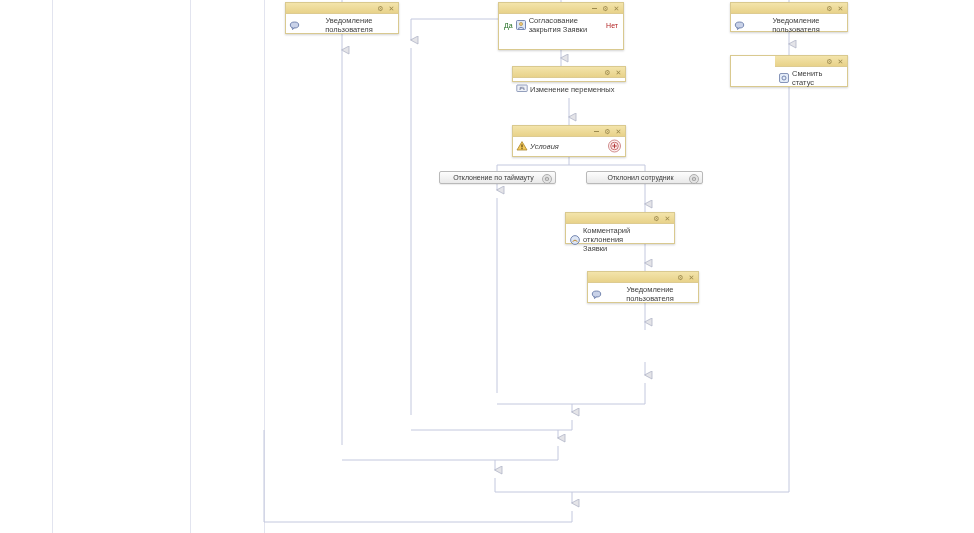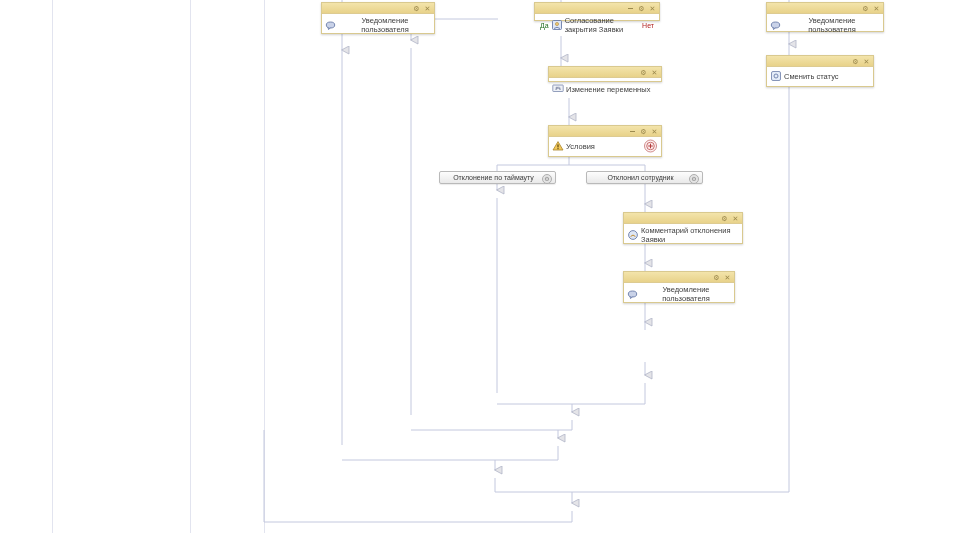--- a/index.html
+++ b/index.html
@@ -11,21 +11,20 @@
   #canvas{position:absolute;left:0;top:0;width:974px;height:533px;}
   #svg-layer{position:absolute;left:0;top:0;width:974px;height:533px;}
 
   
   .node{
     position:absolute;
     background:#ffffff;
     border:1px solid #d9c98f;
     box-shadow:0 1px 2px rgba(0,0,0,0.18);
     box-sizing:border-box;
-    margin-left:36px;
   }
   .node-header{
     height:11px;
     background:linear-gradient(to bottom,#f3e4ab,#e8d28a);
     border-bottom:1px solid #ddcb92;
     display:flex;align-items:center;justify-content:flex-end;
     padding-right:3px;gap:4px;
     box-sizing:border-box;
   }
   .hdr-btn{
@@ -179,21 +178,21 @@
       <span class="node-icon">
         <svg width="12" height="12" viewBox="0 0 12 12">
           <ellipse cx="5.5" cy="6" rx="4.2" ry="3" fill="#c9d2e8" stroke="#5a6ea0" stroke-width="0.8"></ellipse>
           <path d="M3 8 L3.5 10.5 L5.5 8.8" fill="#c9d2e8" stroke="#5a6ea0" stroke-width="0.8"></path>
         </svg>
       </span>
       <span class="node-title center">Уведомление пользователя</span>
     </div>
   </div>
 
-  <div class="node" style="left:498px;top:2px;width:126px;height:19px;">
+  <div class="node" style="left:498px;top:2px;width:126px;height:48px;">
     <div class="node-header">
       <span class="hdr-btn">
         <span class="min-dash"></span>
       </span>
       <span class="hdr-btn">⚙</span>
       <span class="hdr-btn">✕</span>
     </div>
     <div class="node-body">
       <span class="yn">Да</span>
       <span class="node-icon">
@@ -218,21 +217,21 @@
       <span class="node-icon">
         <svg width="12" height="12" viewBox="0 0 12 12">
           <ellipse cx="5.5" cy="6" rx="4.2" ry="3" fill="#c9d2e8" stroke="#5a6ea0" stroke-width="0.8"></ellipse>
           <path d="M3 8 L3.5 10.5 L5.5 8.8" fill="#c9d2e8" stroke="#5a6ea0" stroke-width="0.8"></path>
         </svg>
       </span>
       <span class="node-title center">Уведомление пользователя</span>
     </div>
   </div>
 
-  <div class="node" style="left:730px;top:55px;width:108px;height:32px;">
+  <div class="node" style="left:730px;top:55px;width:118px;height:32px;padding-left:44px;">
     <div class="node-header">
       <span class="hdr-btn">⚙</span>
       <span class="hdr-btn">✕</span>
     </div>
     <div class="node-body">
       <span class="node-icon">
         <svg width="12" height="12" viewBox="0 0 12 12">
           <rect x="1.5" y="1.5" width="9" height="9" rx="1.5" fill="#e4ecf8" stroke="#6b7ca8" stroke-width="0.8"></rect>
           <circle cx="6" cy="6" r="2" fill="none" stroke="#6b7ca8" stroke-width="0.9"></circle>
         </svg>
@@ -250,21 +249,21 @@
       <span class="node-icon">
         <svg width="12" height="12" viewBox="0 0 12 12">
           <rect x="0.8" y="3" width="10.4" height="6.5" rx="0.6" fill="#eef1f7" stroke="#7a88ac" stroke-width="0.8"></rect>
           <text x="6" y="8.2" font-size="4.6" text-anchor="middle" fill="#49537a" font-family="monospace">#%</text>
         </svg>
       </span>
       <span class="node-title">Изменение переменных</span>
     </div>
   </div>
 
-  <div class="node" style="left:512px;top:125px;width:114px;height:32px;">
+  <div class="node" style="left:512px;top:125px;width:114px;height:32px;font-style:italic;">
     <div class="node-header">
       <span class="hdr-btn">
         <span class="min-dash"></span>
       </span>
       <span class="hdr-btn">⚙</span>
       <span class="hdr-btn">✕</span>
     </div>
     <div class="node-body">
       <span class="node-icon">
         <svg width="12" height="12" viewBox="0 0 12 12">
@@ -276,21 +275,21 @@
       <span class="node-title">Условия</span>
       <span class="plus-btn">
         <svg width="9" height="9" viewBox="0 0 9 9">
           <circle cx="4.5" cy="4.5" r="3.8" fill="#fbe9e9" stroke="#c46464" stroke-width="0.9"></circle>
           <path d="M4.5 2.2 V6.8 M2.2 4.5 H6.8" stroke="#b33d3d" stroke-width="1"></path>
         </svg>
       </span>
     </div>
   </div>
 
-  <div class="node" style="left:587px;top:212px;width:120px;height:32px;">
+  <div class="node" style="left:565px;top:212px;width:110px;height:32px;">
     <div class="node-header">
       <span class="hdr-btn">⚙</span>
       <span class="hdr-btn">✕</span>
     </div>
     <div class="node-body">
       <span class="node-icon">
         <svg width="12" height="12" viewBox="0 0 12 12">
           <circle cx="6" cy="6" r="4.4" fill="#dde6f5" stroke="#5a6ea0" stroke-width="0.8"></circle>
           <path d="M3.6 7.5 Q6 4.6 8.4 7.5" fill="none" stroke="#c08a2e" stroke-width="1"></path>
         </svg>

